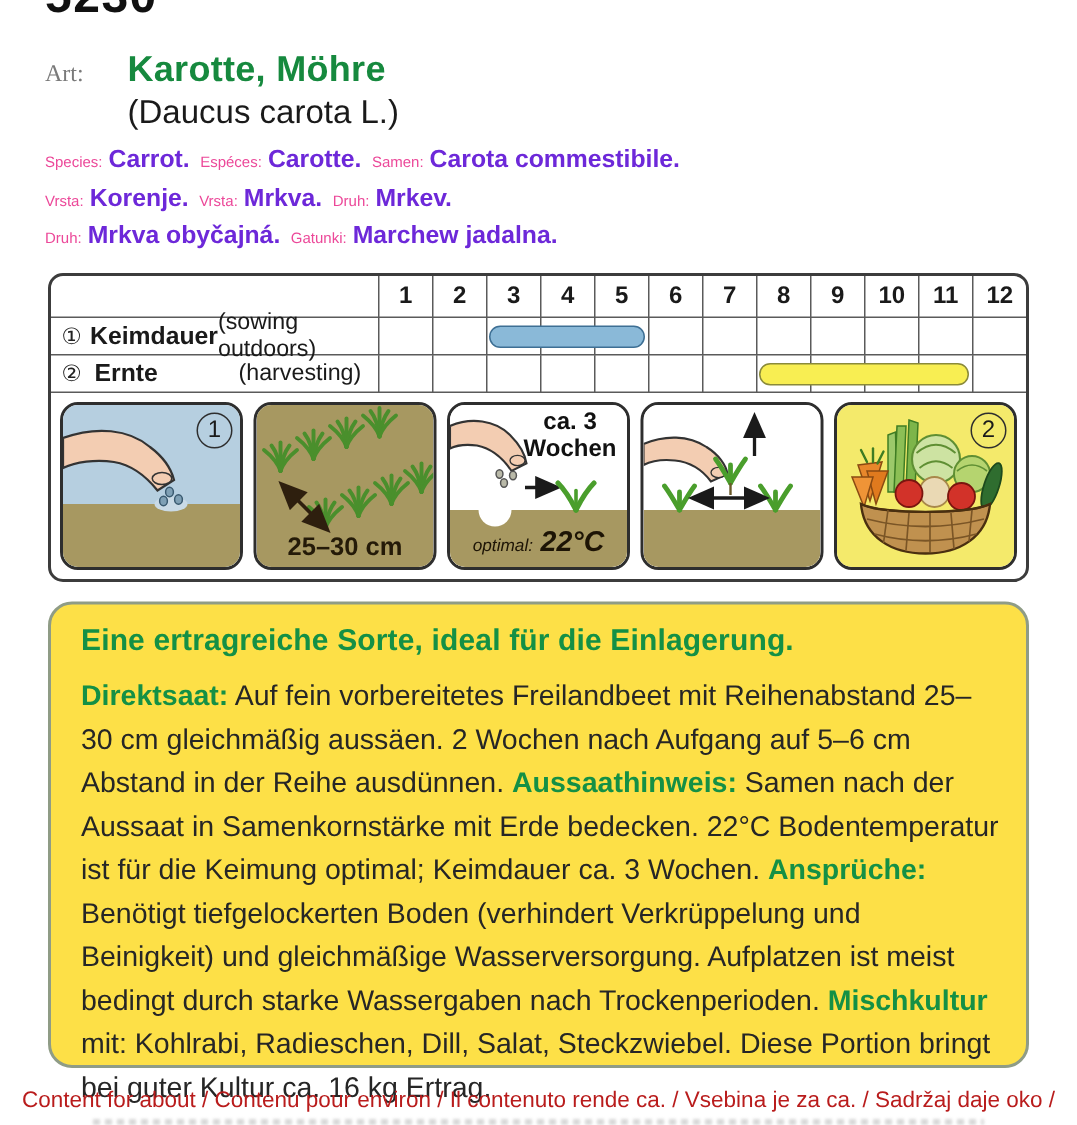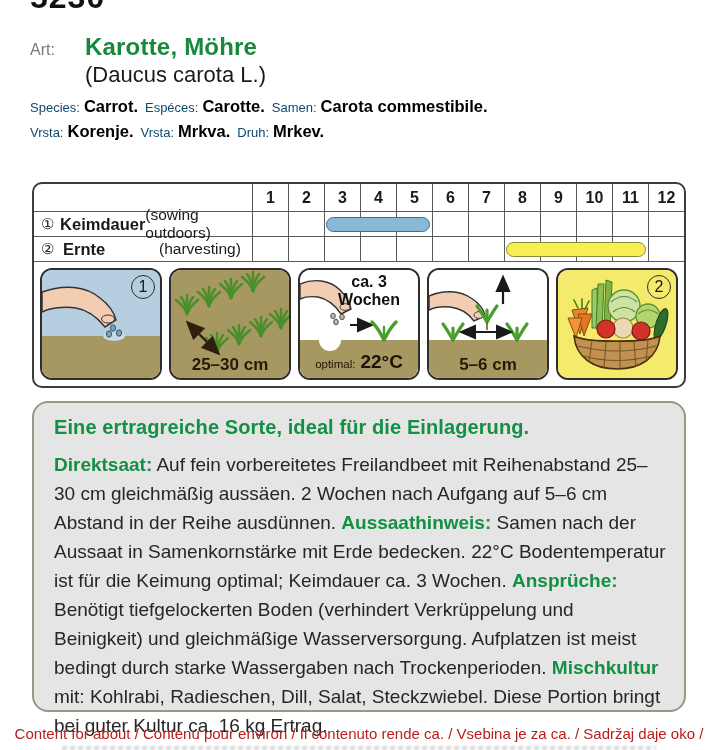--- a/index.html
+++ b/index.html
@@ -5,27 +5,27 @@
   * { margin:0; padding:0; box-sizing:border-box; }
   html,body { width:718px; height:750px; background:#ffffff; overflow:hidden;
     font-family:"Liberation Sans", sans-serif; color:#1a1a1a; position:relative; }
 
   
   .item-number-clip { position:absolute; left:30px; top:0; height:15px; width:120px; overflow:hidden; }
   .item-number-clip span { display:block; margin-top:-21px; font-size:32px; font-weight:bold; letter-spacing:1px; color:#111; }
 
   .art-block { position:absolute; left:30px; top:33px; }
   .art-row { display:flex; align-items:baseline; }
-  .art-label { width:55px; font-size:16px; color:#7a7a7a; }
+  .art-label { width:55px; font-size:16px; color:#7a7a7a;font-family:Liberation Serif, serif; }
   .art-name { font-size:24px; font-weight:bold; color:#16893e; letter-spacing:.2px; }
   .art-latin { margin-left:55px; font-size:22px; color:#1a1a1a; margin-top:1px; }
 
   .species-block { position:absolute; left:30px; top:95px; line-height:23.5px; white-space:nowrap; }
-  .sp-label { font-size:13px; color:#0c4a6e; }
-  .sp-value { font-size:16.5px; font-weight:bold; color:#000000; margin-left:4px; margin-right:7px; }
+  .sp-label { font-size:10px; color:#ec4899; }
+  .sp-value { font-size:16.5px; font-weight:bold; color:#6d28d9; margin-left:4px; margin-right:7px; }
 
   
   .frame { position:absolute; left:32px; top:182px; width:654px; height:206px;
     border:2px solid #3c3c3c; border-radius:10px; background:#fff; }
 
   .cal { position:relative; width:650px; display:grid;
     grid-template-columns:218px repeat(12,36px); grid-template-rows:28px 25px 25px; }
   .cal .mh { border-left:1px solid #5a5a5a; border-bottom:1px solid #5a5a5a;
     display:flex; align-items:center; justify-content:center; font-weight:bold; font-size:16px; }
   .cal .corner { border-bottom:1px solid #5a5a5a; }
@@ -38,30 +38,30 @@
   .bar-sow  { left:292px; top:33px; width:104px; background:#8ab9d8; border:1.5px solid #3d6f94; }
   .bar-harv { left:472px; top:58px; width:140px; background:#f8ee52; border:1.5px solid #8a8a3a; }
 
   .panels { position:absolute; left:6px; top:84px; display:flex; gap:7px; }
   .panel { position:relative; width:122px; height:112px; border:2px solid #2e2e2e; border-radius:12px; overflow:hidden; background:#fff; }
   .panel svg { display:block; width:118px; height:108px; }
   .badge { position:absolute; top:5px; right:5px; width:24px; height:24px; border:1.6px solid #2e2e2e;
     border-radius:50%; display:flex; align-items:center; justify-content:center; font-size:16px; color:#1a1a1a; z-index:3; }
   .cap-bottom { position:absolute; bottom:3px; left:0; width:100%; text-align:center;
     font-weight:bold; font-size:17px; color:#241a08; z-index:3; }
-  .wochen { position:absolute; top:3px; right:18px; text-align:center; font-weight:bold;
+  .wochen { position:absolute; top:3px; right:7px; text-align:center; font-weight:bold;
     font-size:16px; line-height:18px; color:#111; z-index:3; }
   .optimal-row { position:absolute; bottom:5px; left:0; width:100%; display:flex;
-    align-items:baseline; justify-content:center; gap:5px; color:#1d1405; z-index:3; }
+    align-items:baseline; justify-content:center; gap:5px; color:#1d1405; z-index:3;font-style:italic; }
   .optimal-row .small { font-size:11.5px; }
   .optimal-row .temp { font-size:19px; font-weight:bold; }
 
   
   .info-box { position:absolute; left:32px; top:401px; width:654px; height:311px;
-    border:2px solid #8f9c86; border-radius:16px; background:#e5e5e5; padding:13px 18px 0 20px; }
+    border:2px solid #8f9c86; border-radius:16px; background:#fde047; padding:13px 18px 0 20px; }
   .headline { color:#149045; font-weight:bold; font-size:20px; margin-bottom:11px; letter-spacing:.1px; }
   .body-text { font-size:19px; line-height:29px; color:#262626; }
   .body-text .g { color:#149045; font-weight:bold; }
 
   
   .footer-line { position:absolute; left:0; top:725px; width:718px; text-align:center; font-size:15px; color:#b91c1c; }
   .cutoff-line { position:absolute; left:62px; top:746px; width:594px; height:4px;
     background:repeating-linear-gradient(90deg,#c4c4c4 0 5px, transparent 5px 8px);
     filter:blur(1px); opacity:.65; }
 </style>
@@ -79,20 +79,23 @@
   </div>
   <div class="art-latin">(Daucus carota L.)</div>
 </div>
 
 <div class="species-block">
   <div>
     <span class="sp-label">Species:</span><span class="sp-value">Carrot.</span><span class="sp-label">Espéces:</span><span class="sp-value">Carotte.</span><span class="sp-label">Samen:</span><span class="sp-value">Carota commestibile.</span>
   </div>
   <div>
     <span class="sp-label">Vrsta:</span><span class="sp-value">Korenje.</span><span class="sp-label">Vrsta:</span><span class="sp-value">Mrkva.</span><span class="sp-label">Druh:</span><span class="sp-value">Mrkev.</span>
+  </div>
+  <div>
+    <span class="sp-label">Druh:</span><span class="sp-value">Mrkva obyčajná.</span><span class="sp-label">Gatunki:</span><span class="sp-value">Marchew jadalna.</span>
   </div>
 </div>
 
 <div class="frame">
 
   <div class="cal">
     <div class="corner"></div>
     <div class="mh">1</div>
     <div class="mh">2</div>
     <div class="mh">3</div>
@@ -236,21 +239,20 @@
         <ellipse cx="50" cy="45" rx="5" ry="3.4" fill="#f3cdb2" stroke="#333" stroke-width="0.9"></ellipse>
         <g stroke="#4a9e2c" stroke-linecap="round" fill="none" stroke-width="3.2">
           <path d="M58 52 C 54 45, 51 40, 48 36"></path>
             <path d="M58 52 C 62 45, 65 40, 68 36"></path>
             <path d="M58 52 L58 40"></path>
         </g>
         <line x1="58" y1="52" x2="58" y2="60" stroke="#6a5a2a" stroke-width="1.6"></line>
         <line x1="74" y1="34" x2="74" y2="9" stroke="#1a1a1a" stroke-width="2.2" marker-end="url(#ahd)"></line>
         <line x1="34" y1="62" x2="80" y2="62" stroke="#1a1a1a" stroke-width="2.2" marker-start="url(#ahd)" marker-end="url(#ahd)"></line>
       </svg>
-      <div class="cap-bottom">5–6 cm</div>
     </div>
 
     <div class="panel">
       <svg viewBox="0 0 118 108">
         <rect width="118" height="108" fill="#f4ea6b"></rect>
         <path d="M34 20 L39 18 L40 58 L34 58 Z" fill="#9cc96a" stroke="#3f7d23" stroke-width="1"></path>
         <path d="M40 14 L46 14 L44 58 L38 58 Z" fill="#8cbf55" stroke="#3f7d23" stroke-width="1"></path>
         <path d="M48 10 L54 12 L52 56 L46 56 Z" fill="#7db54a" stroke="#3f7d23" stroke-width="1"></path>
         <path d="M14 40 L30 38 L22 64 Z" fill="#e8872b" stroke="#8a4a12" stroke-width="1"></path>
         <path d="M20 44 L34 44 L26 66 Z" fill="#e07a1e" stroke="#8a4a12" stroke-width="1"></path>

